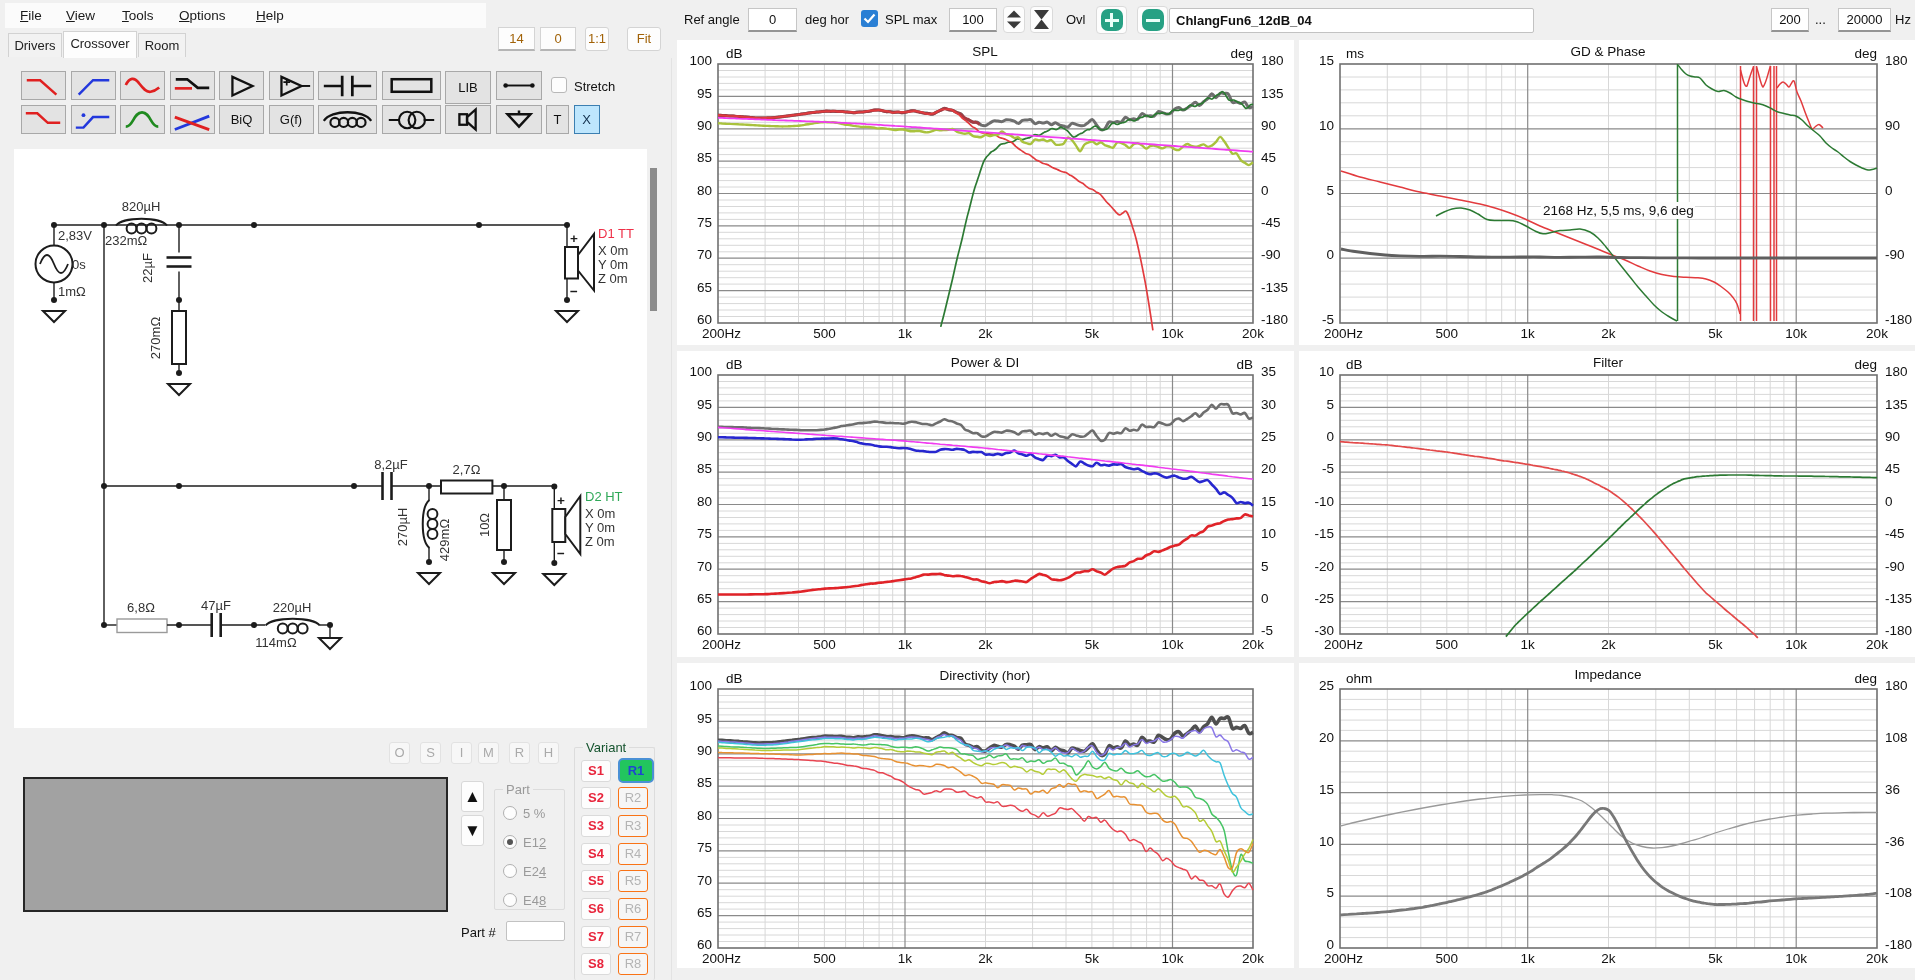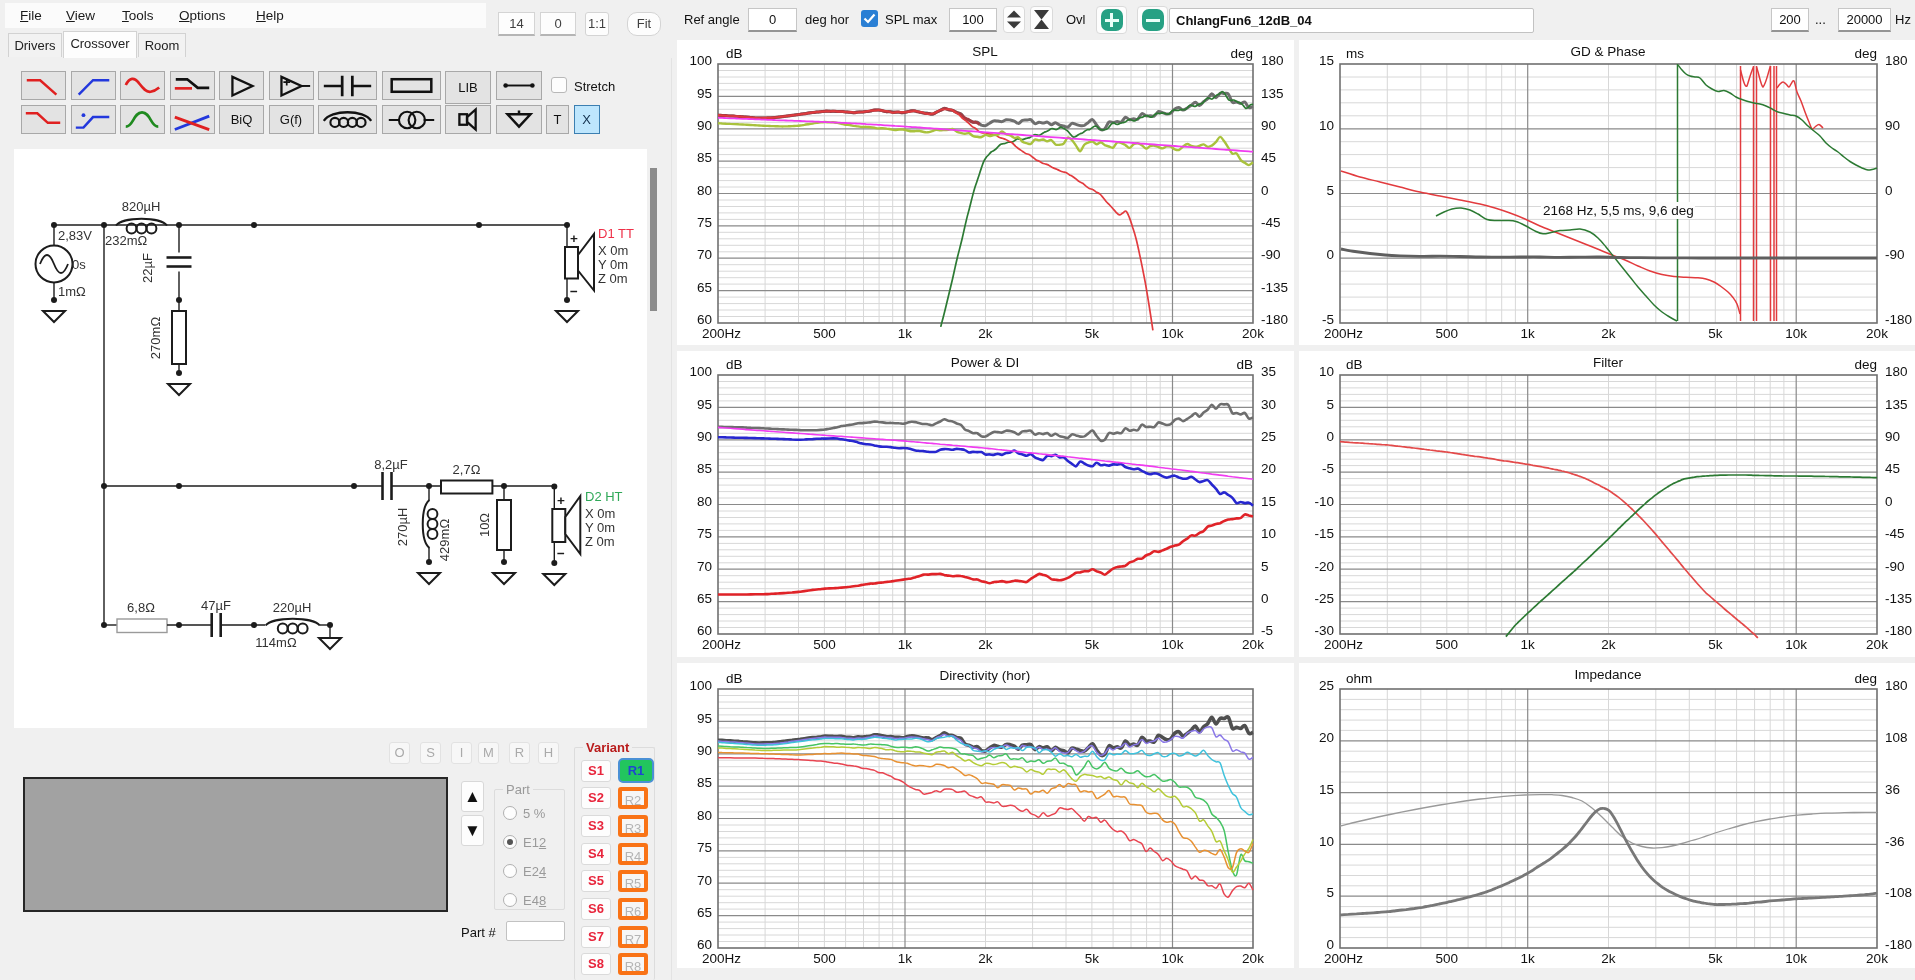--- a/index.html
+++ b/index.html
@@ -1,41 +1,41 @@
 <!DOCTYPE html>
 <html><head><meta charset="utf-8"><style>
 * { margin:0; padding:0; box-sizing:border-box; }
 html,body { width:1915px; height:980px; background:#f0f0f0; font-family:"Liberation Sans",sans-serif; overflow:hidden; position:relative; }
 .abs { position:absolute; }
 .menubar { position:absolute; left:5px; top:3px; width:481px; height:25px; background:#fbfbfb; font-size:13.5px; color:#1a1a1a; }
 .menubar span { position:absolute; top:5px; }
 .menubar u { text-decoration:underline; }
 .tab { position:absolute; top:33px; height:24px; background:#f2f2f2; border:1px solid #d2d2d2; border-bottom:none; font-size:13px; color:#222; text-align:center; line-height:23px; }
 .tab.active { top:31px; height:27px; background:#fdfdfd; z-index:2; }
-.zbtn { position:absolute; top:12px; height:24px; background:#fdfdfd; border:1px solid #d4d4d4; border-radius:3px; font-size:13px; color:#404040; text-align:center; line-height:22px; }
+.zbtn { position:absolute; top:27px; height:24px; background:#fdfdfd; border:1px solid #d4d4d4; border-radius:3px; font-size:13px; color:#a16207; text-align:center; line-height:22px; }
 .tbtn { position:absolute; background:#e3e3e3; border:1px solid #a8a8a8; display:flex; align-items:center; justify-content:center; }
 .tlab { font-size:13px; color:#111; }
 .xbtn { background:#bee6fd; border:1px solid #3c7fb1; font-size:13px; color:#13304d; }
 .schpanel { position:absolute; left:14px; top:149px; width:633px; height:579px; background:#fff; }
 .scroll { position:absolute; left:650px; top:168px; width:7px; height:143px; background:#8c8c8c; }
 .field { position:absolute; background:#fff; border:1px solid #c6c6c6; border-bottom:2px solid #949494; font-size:13px; color:#111; text-align:center; }
 .nfield { position:absolute; background:#fff; border:1px solid #c2c2c2; border-radius:2px; font-size:13px; color:#111; padding-left:6px; }
 .lab { position:absolute; font-size:13px; color:#111; white-space:nowrap; }
 .glab { position:absolute; font-size:13px; color:#9a9a9a; white-space:nowrap; }
 .chk { position:absolute; width:17px; height:17px; background:#2a7fd4; border-radius:3px; }
 .chk svg { position:absolute; left:2px; top:3px; }
 .uchk { position:absolute; width:16px; height:16px; background:#fdfdfd; border:1px solid #b8b8b8; border-radius:3px; }
 .wbtn { position:absolute; background:#fdfdfd; border:1px solid #dadada; border-radius:4px; display:flex; align-items:center; justify-content:center; }
 .teal { width:22px; height:22px; background:#27a184; border-radius:7px; position:relative; }
 .teal::before, .teal.plus::after { content:''; position:absolute; background:#eafff8; }
 .teal::before { left:4px; top:9.5px; width:14px; height:3px; }
 .teal.plus::after { left:9.5px; top:4px; width:3px; height:14px; }
 .obtn { position:absolute; width:21px; height:22px; background:#f7f7f7; border:1px solid #e2e2e2; border-radius:3px; font-size:13px; color:#aaa; text-align:center; line-height:20px; }
 .sbtn { position:absolute; width:30px; height:22px; background:#fdfdfd; border:1px solid #dadada; border-radius:3px; font-size:13px; font-weight:bold; color:#e8253c; text-align:center; line-height:20px; }
-.rbtn { position:absolute; width:30px; height:22px; background:#f6f6f6; border:4px solid #f97316; border-radius:3px; font-size:13px; color:#b4b4b4; text-align:center; line-height:20px; }
+.rbtn { position:absolute; width:30px; height:22px; background:#f6f6f6; border:1px solid #f97316; border-radius:3px; font-size:13px; color:#b4b4b4; text-align:center; line-height:20px; }
 .rbtn.r1 { background:#22c55e; border:2px solid #4a90d5; color:#1f46d0; font-weight:bold; width:36px; height:25px; line-height:21px; border-radius:5px; }
 .group { position:absolute; border:1px solid #dcdcdc; border-radius:2px; }
 .gtitle { position:absolute; top:-8px; left:8px; background:#f0f0f0; padding:0 3px; font-size:13px; }
 .radio { position:absolute; width:14px; height:14px; border:1px solid #b0b0b0; border-radius:50%; background:#fdfdfd; }
 .radio.sel::after { content:''; position:absolute; left:3px; top:3px; width:6px; height:6px; background:#555; border-radius:50%; }
 .updn { position:absolute; width:23px; height:31px; background:#fdfdfd; border:1px solid #d8d8d8; border-radius:3px; text-align:center; font-size:17px; color:#111; line-height:29px; }
 .panel { position:absolute; background:#fff; }
 table.t { position:absolute; left:23px; top:777px; width:425px; border-collapse:collapse; border:2px solid #262626; background:#a2a2a2; }
 table.t th { background:#fff; font-weight:normal; font-size:13px; color:#111; text-align:left; padding:4px 0 4px 6px; border-right:1px solid #d0d0d0; height:18px; }
 table.t td { height:133px; }
@@ -57,21 +57,21 @@
  <span style="left:251px"><u>H</u>elp</span>
 </div>
 
 <div class="tab" style="left:8px;width:54px;">Drivers</div>
 <div class="tab active" style="left:63px;width:74px;">Crossover</div>
 <div class="tab" style="left:138px;width:48px;">Room</div>
 
 <div class="zbtn" style="left:498px;width:37px;border-radius:0;border-bottom:2px solid #b5b5b5;">14</div>
 <div class="zbtn" style="left:540px;width:36px;border-radius:0;border-bottom:2px solid #b5b5b5;">0</div>
 <div class="zbtn" style="left:585px;width:24px;">1:1</div>
-<div class="zbtn" style="left:627px;width:34px;border-radius:10px;">Fit</div>
+<div class="zbtn" style="left:627px;width:34px;">Fit</div>
 
 <div class="tbtn" style="left:21px;top:71px;width:45px;height:29px">
     <svg width="45" height="29" viewBox="0 0 45 29">
       <path d="M5 9 H19 L36 24" fill="none" stroke="#e02020" stroke-width="2.6"></path>
     </svg>
   </div>
 <div class="tbtn" style="left:70.5px;top:71px;width:45px;height:29px">
     <svg width="45" height="29" viewBox="0 0 45 29">
       <path d="M7 24 L22 9 H39" fill="none" stroke="#2338dd" stroke-width="2.6"></path>
     </svg>
@@ -242,21 +242,21 @@
 <div class="glab" style="left:523px;top:806px;">5 %</div>
 <div class="radio sel" style="left:503px;top:835px;"></div>
 <div class="glab" style="left:523px;top:835px;">E1<u>2</u></div>
 <div class="radio" style="left:503px;top:864px;"></div>
 <div class="glab" style="left:523px;top:864px;">E2<u>4</u></div>
 <div class="radio" style="left:503px;top:893px;"></div>
 <div class="glab" style="left:523px;top:893px;">E4<u>8</u></div>
 <div class="lab" style="left:461px;top:925px;">Part #</div>
 <div class="nfield" style="left:506px;top:921px;width:59px;height:20px;"></div>
 <div class="group" style="left:574px;top:747px;width:81px;height:233px;border-bottom:none;">
-    <div class="gtitle" style="color:#b91c1c;font-weight:bold;">Variant</div>
+    <div class="gtitle" style="color:#14532d;">Variant</div>
   </div>
 <div class="sbtn" style="left:581px;top:760px">S1</div>
 <div class="rbtn r1" style="left:618px;top:758px">R1</div>
 <div class="sbtn" style="left:581px;top:787px">S2</div>
 <div class="rbtn" style="left:618px;top:787px">R2</div>
 <div class="sbtn" style="left:581px;top:815px">S3</div>
 <div class="rbtn" style="left:618px;top:815px">R3</div>
 <div class="sbtn" style="left:581px;top:843px">S4</div>
 <div class="rbtn" style="left:618px;top:843px">R4</div>
 <div class="sbtn" style="left:581px;top:870px">S5</div>

